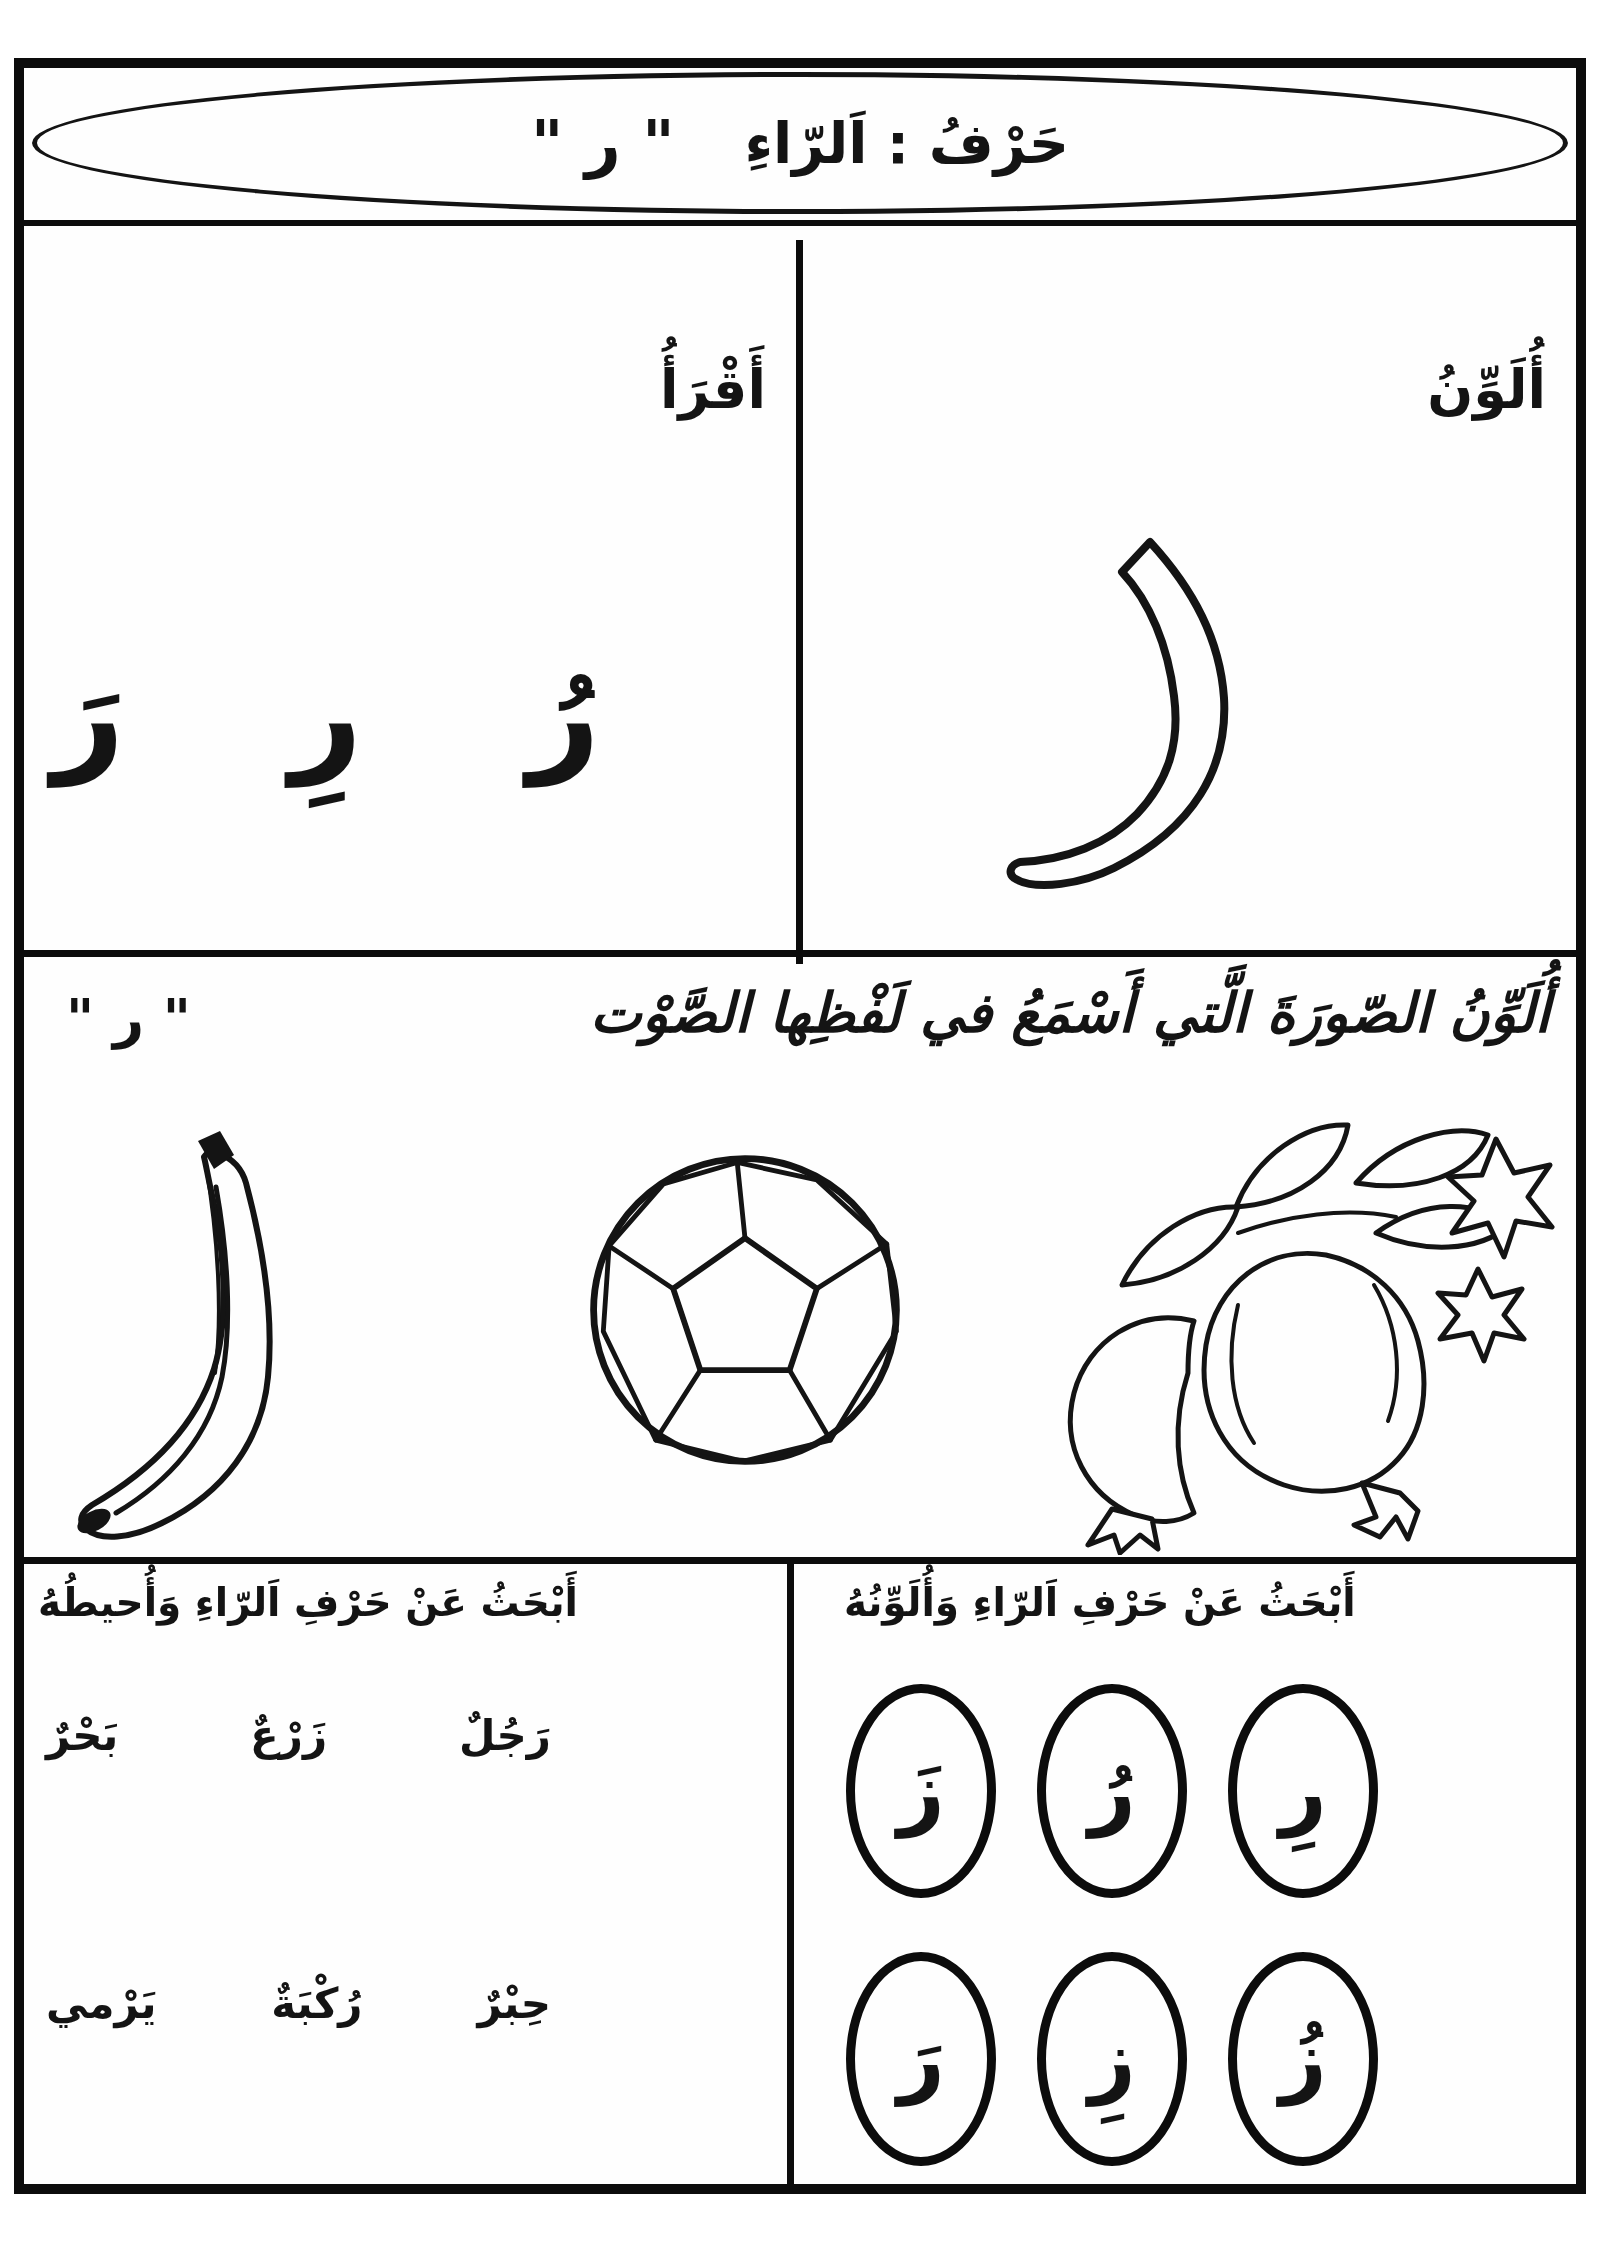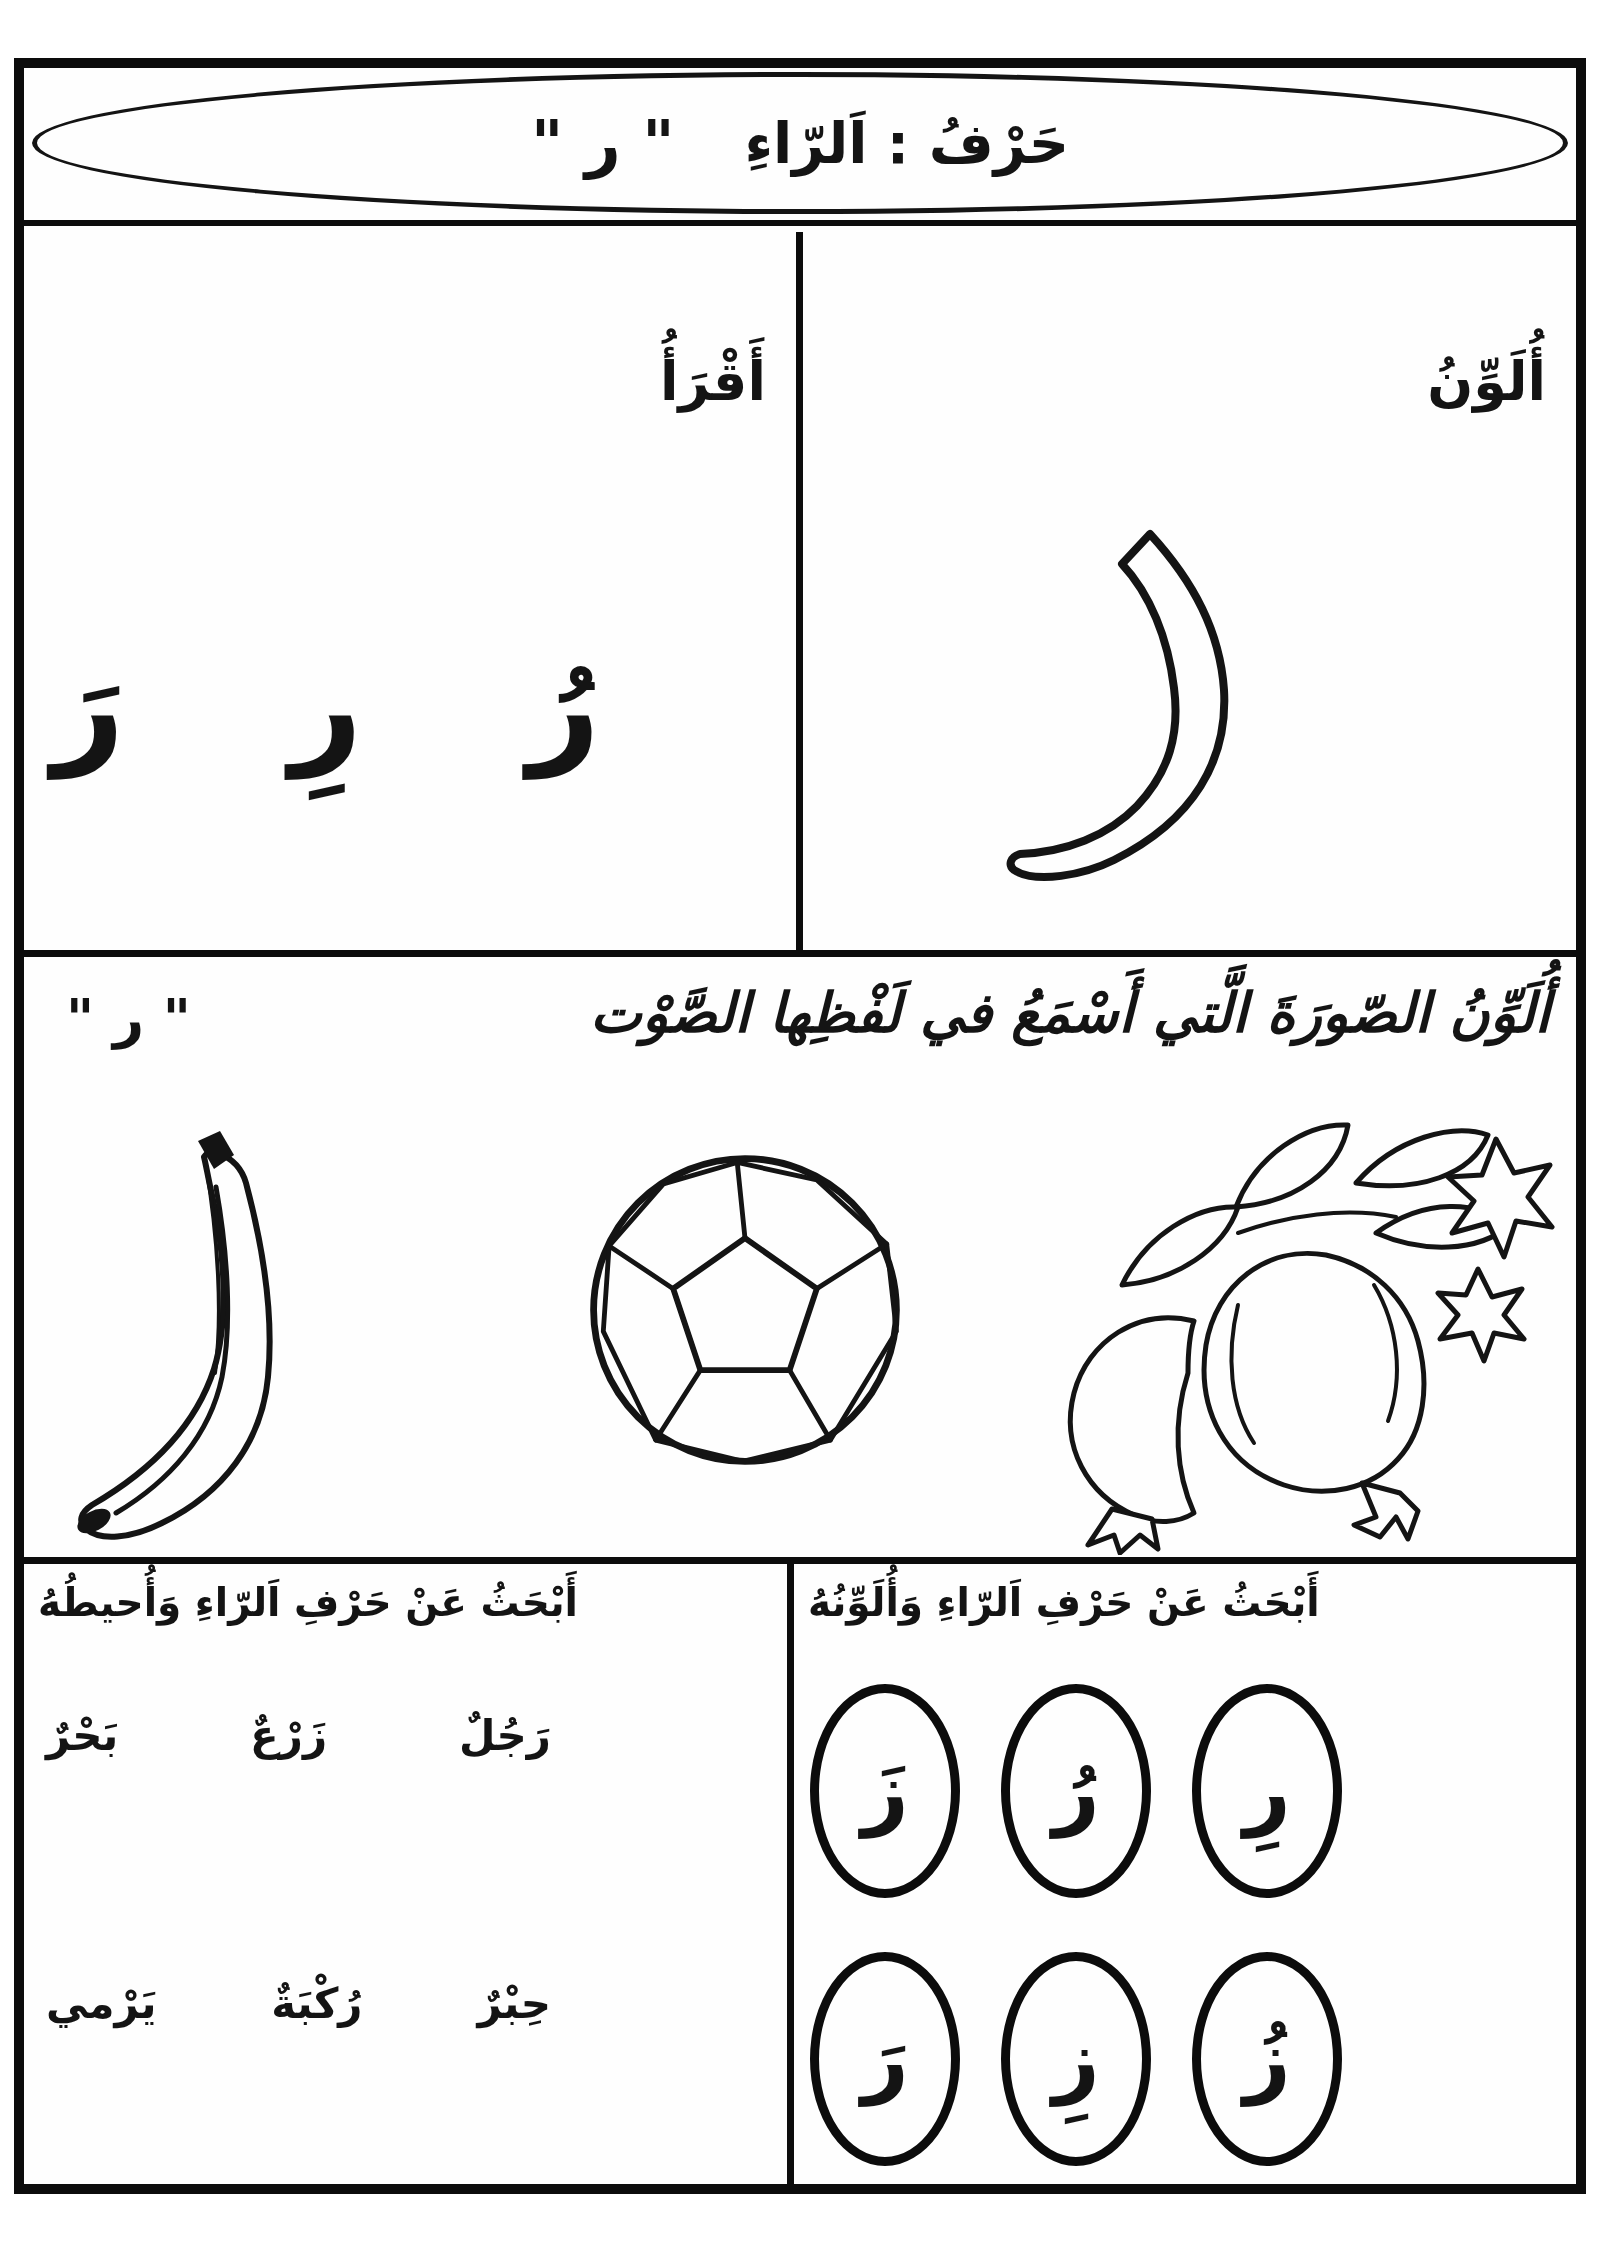--- a/index.html
+++ b/index.html
@@ -15,21 +15,21 @@
   .header{position:absolute;left:0;top:0;width:100%;height:158px;
     border-bottom:6px solid #0c0c0c;box-sizing:border-box;}
   .header-ellipse{
     position:absolute;left:8px;top:4px;right:8px;bottom:6px;
     border:5px solid #141414;border-radius:50%;
     display:flex;align-items:center;justify-content:center;gap:70px;direction:rtl;
   }
   .header-title{font-size:56px;font-weight:700;white-space:nowrap;}
   .header-quote{font-size:62px;font-weight:700;letter-spacing:22px;white-space:nowrap;}
   
-  .top-row{position:absolute;top:164px;left:0;width:100%;height:724px;display:flex;direction:ltr;}
+  .top-row{position:absolute;top:172px;left:0;width:100%;height:724px;display:flex;direction:ltr;}
   .read-box{width:779px;border-right:7px solid #0c0c0c;box-sizing:border-box;position:relative;}
   .color-box{flex:1;position:relative;}
   .box-label{position:absolute;top:118px;right:30px;font-size:54px;font-weight:700;direction:rtl;}
   .read-letters{
     position:absolute;top:392px;left:28px;width:548px;
     display:flex;justify-content:space-between;direction:rtl;
   }
   .read-letter{font-size:126px;font-weight:700;line-height:1.3;}
   .big-letter-svg{position:absolute;left:195px;top:290px;}
   
@@ -38,21 +38,21 @@
   .listen-instruction{
     display:flex;justify-content:space-between;align-items:flex-start;
     direction:rtl;padding:24px 26px 0 42px;
   }
   .listen-text{font-size:55px;font-weight:700;font-style:italic;}
   .listen-quote{font-size:54px;font-weight:700;letter-spacing:18px;margin-top:6px;}
   .img-abs{position:absolute;}
   
   .bottom-row{position:absolute;top:1496px;left:0;width:100%;height:620px;display:flex;direction:ltr;}
   .words-panel{width:770px;border-right:7px solid #0c0c0c;box-sizing:border-box;position:relative;}
-  .letters-panel{flex:1;position:relative;}
+  .letters-panel{flex:1;position:relative;margin-left:36px;}
   .panel-title{padding:16px 14px 0 14px;text-align:left;font-size:39px;font-weight:700;direction:rtl;white-space:nowrap;}
   .words-row{position:absolute;left:22px;width:505px;display:flex;justify-content:space-between;direction:rtl;}
   .words-row.r1{top:140px;}
   .words-row.r2{top:408px;}
   .word{font-size:42px;font-weight:700;line-height:1.5;}
   .circles-row{position:absolute;left:16px;width:532px;display:flex;justify-content:space-between;direction:rtl;}
   .circles-row.r1{top:120px;}
   .circles-row.r2{top:388px;}
   .letter-circle{
     width:150px;height:214px;border:9px solid #0c0c0c;border-radius:50%;

